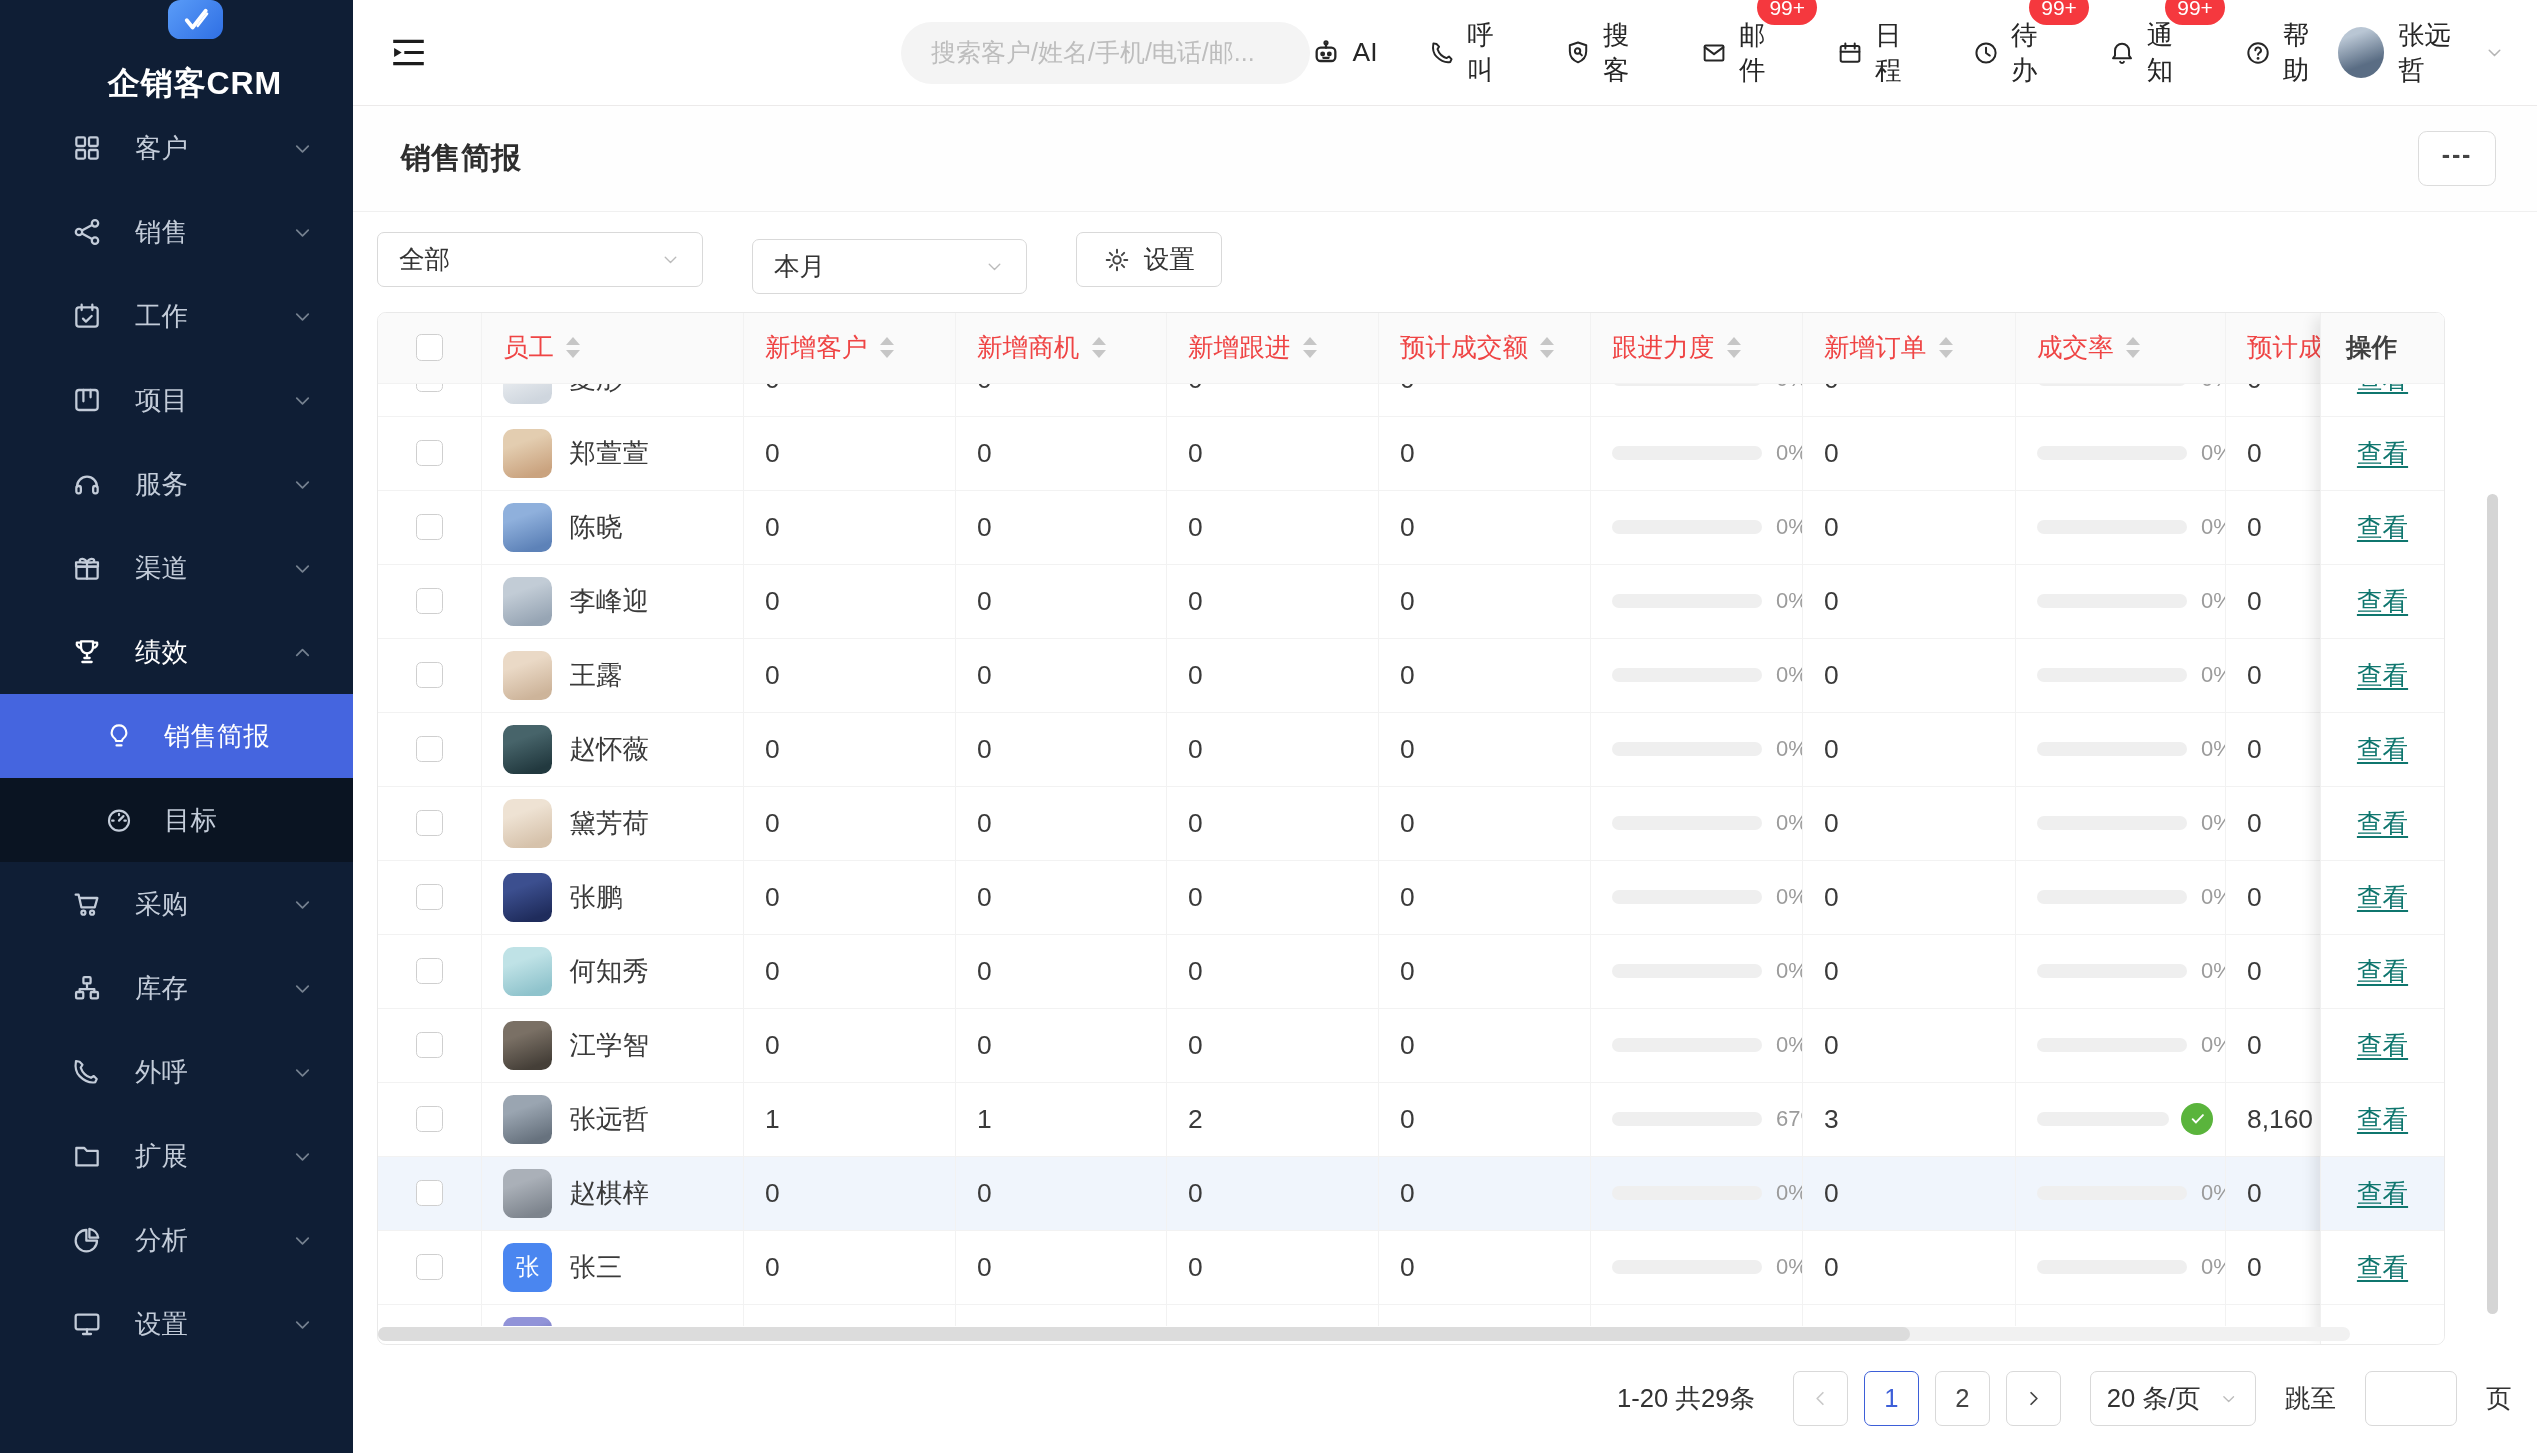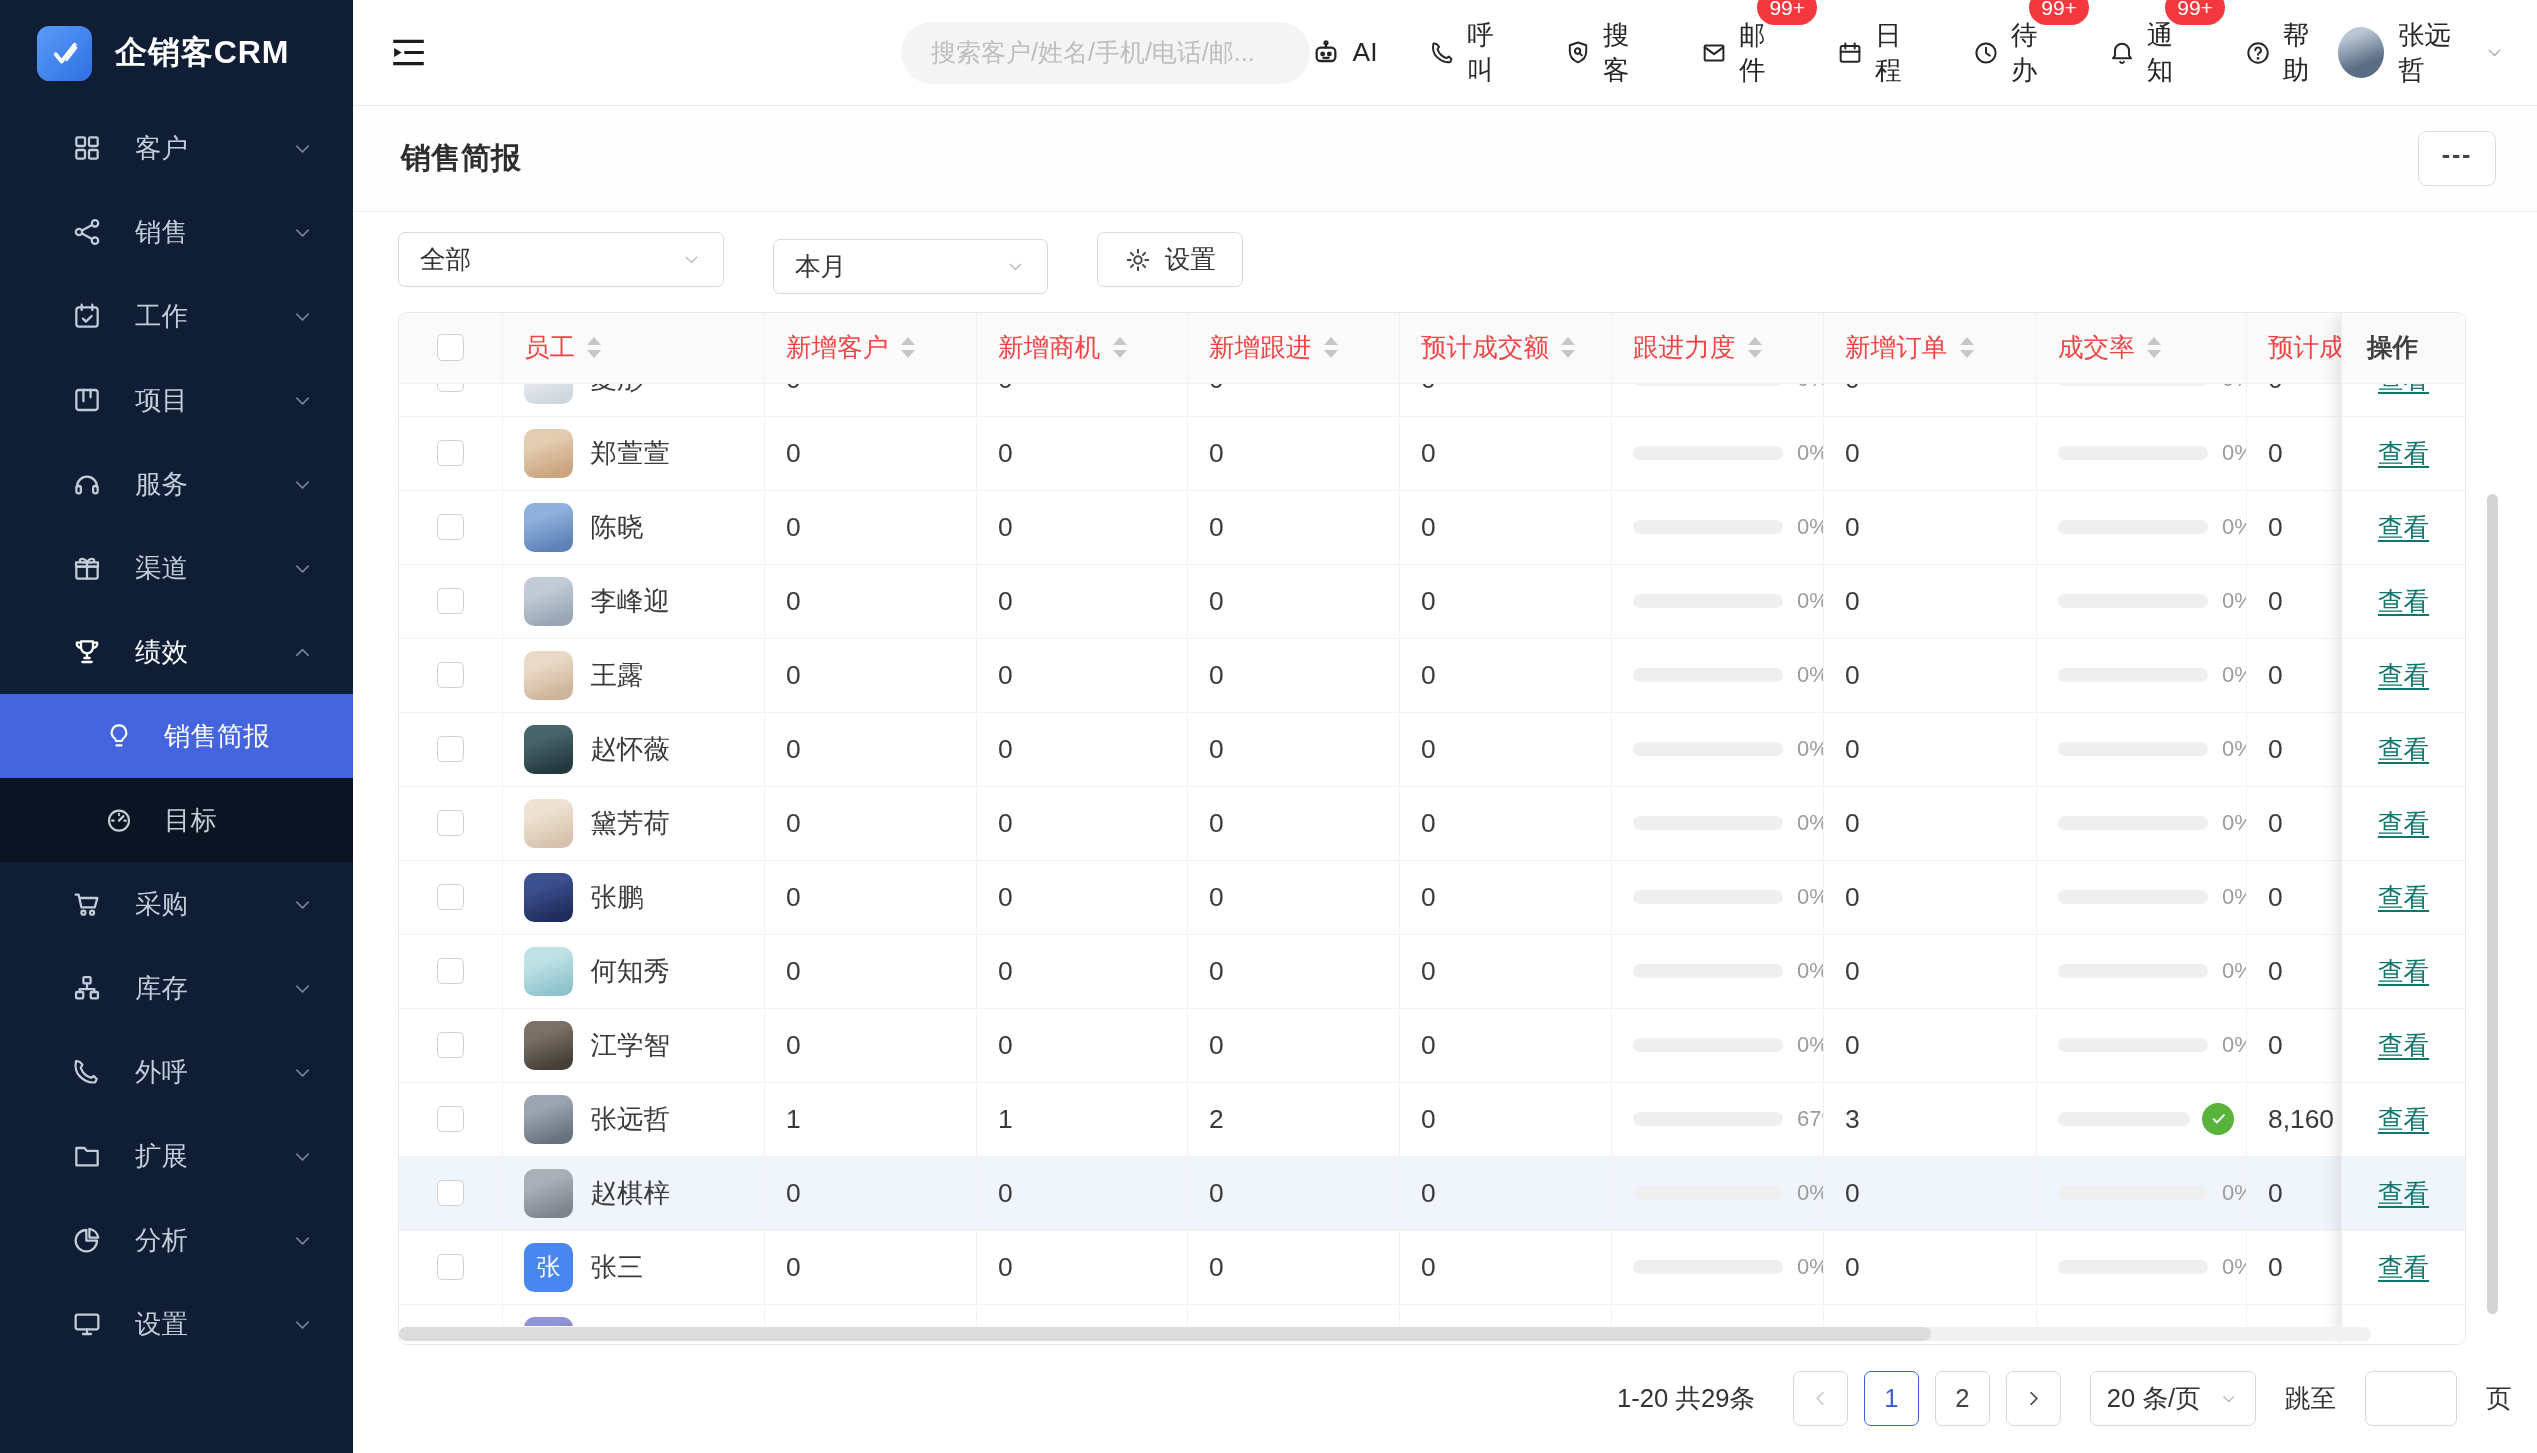--- a/index.html
+++ b/index.html
@@ -3,21 +3,21 @@
 <meta charset="utf-8">
 <style>
   * { box-sizing: border-box; margin: 0; padding: 0; }
   html,body { width: 2538px; height: 1453px; }
   body { font-family: "Liberation Sans", "DejaVu Sans", sans-serif; background:#fff; color:#333; }
   .app { position:relative; display:flex; width:2538px; height:1453px; overflow:hidden; background:#fff; }
   .icon svg { display:block; }
 
   
   .sidebar { width:353px; height:100%; background:#0f1e35; flex:0 0 353px; overflow:hidden; }
-  .logo-row { height:106px; display:flex; align-items:center; padding-left:37px; gap:23px; }
+  .logo-row { height:106px; display:flex; align-items:center; padding-left:37px; gap:23px;flex-direction:column; }
   .logo-mark { width:55px; height:55px; border-radius:12.3px; background:linear-gradient(135deg,#5a9cf8,#2f6fe4); display:flex; align-items:center; justify-content:center; color:#fff; }
   .logo-text { color:#fff; font-size:32px; font-weight:700; letter-spacing:0.9px; }
   .menu-item { height:84px; display:flex; align-items:center; padding:0 39px 0 71px; color:#c3ccd9; font-size:26.4px; cursor:pointer; }
   .menu-item .mi-icon { font-size:32px; width:32px; height:32px; }
   .menu-item .mi-label { margin-left:32px; }
   .menu-item .mi-caret { margin-left:auto; color:#74808f; width:23px; height:23px; }
   .menu-item.active-parent { color:#fff; }
   .submenu { background:#0a1422; }
   .sub-item { height:84px; display:flex; align-items:center; padding-left:104px; color:#c3ccd9; font-size:26.4px; cursor:pointer; }
   .sub-item .mi-icon { width:30px; height:30px; }
@@ -38,21 +38,21 @@
   .nav-avatar { width:51px; height:51px; border-radius:50%; background:linear-gradient(160deg,#b9c6d4 20%,#5a6d84 70%); }
   .nav-username { font-size:26.4px; color:#262626; }
   .nav-user .mi-caret { width:21px; height:21px; color:#b5b5b5; }
 
   
   .page-header { height:106px; border-bottom:1.8px solid #f0f0f0; display:flex; align-items:center; padding:0 42px 0 48px; background:#fefefe; }
   .page-title { font-size:30px; font-weight:600; color:#2e2e2e; }
   .more-btn { margin-left:auto; width:78px; height:55px; border:1.8px solid #dcdcdc; border-radius:8.8px; background:#fff; display:flex; align-items:center; justify-content:center; font-size:25px; font-weight:700; letter-spacing:1.8px; color:#444; cursor:pointer; padding-bottom:8.8px; }
 
   
-  .page-body { flex:1; padding:20px 0 0 45px; position:relative; }
+  .page-body { flex:1; padding:20px 0 0 24px; position:relative; }
   .filters { display:flex; gap:49px; margin-bottom:17.6px; }
   .select { height:55px; border:1.8px solid #d9d9d9; border-radius:7px; background:#fff; display:flex; align-items:center; padding:0 21px; font-size:25.6px; color:#333; cursor:pointer; }
   .select .mi-caret { margin-left:auto; color:#bbb; width:21px; height:21px; }
   .select.w1 { width:326px; } .select.w2 { width:275px;margin-top:7px; }
   .settings-btn { height:55px; border:1.8px solid #d9d9d9; border-radius:7px; background:#fff; display:flex; align-items:center; gap:12.3px; padding:0 26.4px; font-size:25.6px; color:#333; cursor:pointer; }
   .settings-btn .icon { width:28px; height:28px; color:#444; }
 
   
   .table-wrap { position:relative; width:2068px; border:1.8px solid #e9e9e9; border-radius:8.8px; overflow:hidden; background:#fff; height:1033px; }
   .grid-row { display:grid; grid-template-columns:104px 262px 212px 211px 212px 212px 212px 213px 210px 216px; height:74px; }

